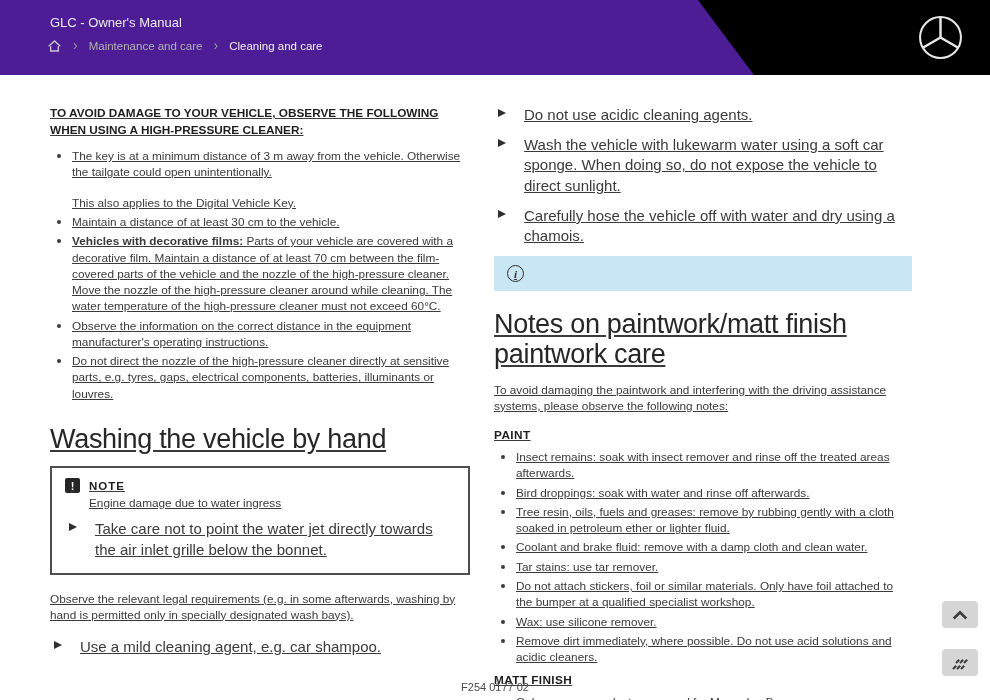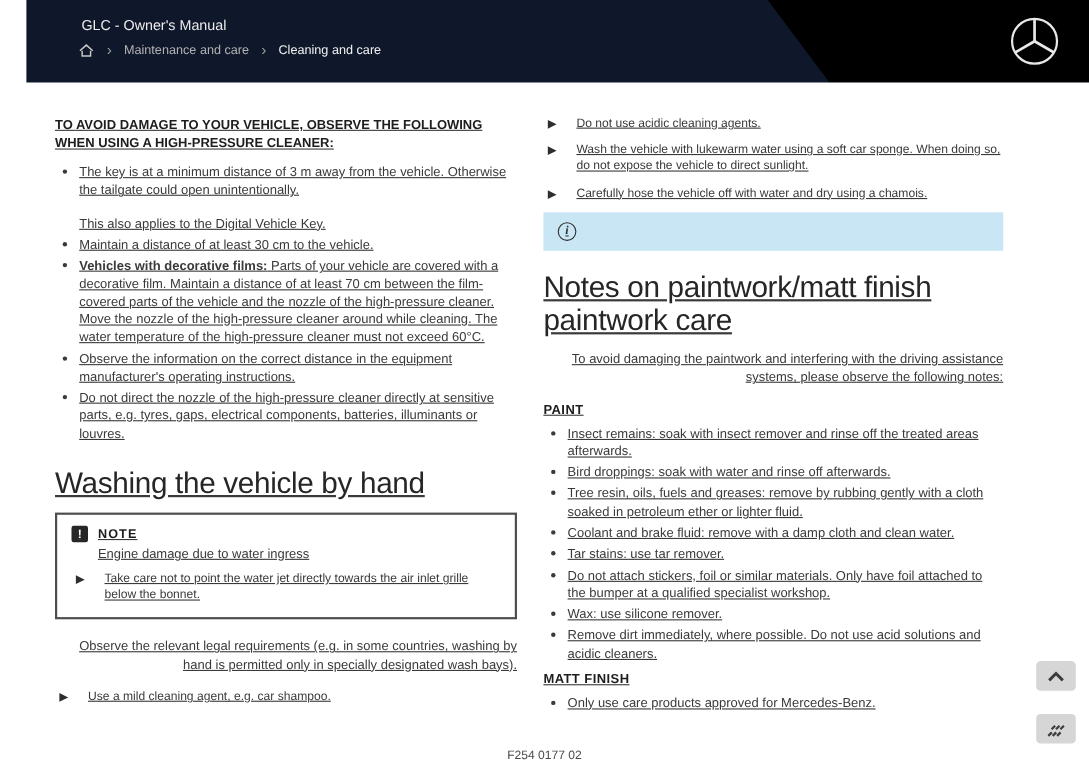--- a/index.html
+++ b/index.html
@@ -4,21 +4,21 @@
 <style>
   * { margin:0; padding:0; box-sizing:border-box; }
   html,body { width:990px; height:700px; }
   body {
     font-family:"Liberation Sans", sans-serif;
     background:#ffffff; color:#3a3a3a;
     position:relative; overflow:hidden;
   }
 
   
-  .header { position:relative; height:75px; background:#0f172a; overflow:hidden;margin-left:24px; }
+  .header { position:relative; height:75px; background:#4c1d95; overflow:hidden; }
   .header-title { position:absolute; left:50px; top:15px; font-size:13px; color:#ececec; }
   .breadcrumb { position:absolute; left:47px; top:39px; display:flex; align-items:center; gap:11px; font-size:11.5px; }
   .crumb-1 { color:#b2b2b2; }
   .crumb-2 { color:#f2f2f2; }
   .sep { color:#9a9a9a; font-size:14px; line-height:1; transform:translateY(-1px); }
   .wedge { position:absolute; top:0; right:0; width:300px; height:75px; background:#000;
            -webkit-clip-path:polygon(8px 0, 100% 0, 100% 100%, 64px 100%);
            clip-path:polygon(8px 0, 100% 0, 100% 100%, 64px 100%); }
   .logo { position:absolute; top:14px; right:26px; width:47px; height:47px; }
 
@@ -32,34 +32,34 @@
   ul.dots { list-style:none; }
   ul.dots > li { position:relative; padding-left:22px; margin-bottom:3px; font-size:11.8px; line-height:1.38; }
   ul.dots > li::before { content:""; position:absolute; left:7px; top:6px; width:4px; height:4px; border-radius:50%; background:#3a3a3a; }
   .lead { font-weight:bold; }
   .sub-line { margin-top:14px; }
 
   .section-title { font-size:27px; font-weight:400; color:#262626; letter-spacing:-0.3px;
                    line-height:1.12; margin:22px 0 12px; }
 
   
-  .arrow-item { position:relative; padding-left:30px; margin-bottom:9px; font-size:11px; line-height:1.38; }
+  .arrow-item { position:relative; padding-left:30px; margin-bottom:9px; font-size:15px; line-height:1.38; }
   .tri { position:absolute; left:4px; top:4px; width:0; height:0;
          border-left:8px solid #2e2e2e; border-top:4.5px solid transparent; border-bottom:4.5px solid transparent; }
 
   
   .note-box { border:2px solid #4e4e4e; padding:10px 12px 12px 13px; margin:4px 0 16px; }
   .note-head { display:flex; align-items:center; gap:9px; margin-bottom:3px; }
   .note-icon { width:15px; height:15px; flex:none; background:#262626; color:#fff; border-radius:2px;
                font-weight:bold; font-size:11px; display:flex; align-items:center; justify-content:center; }
   .note-label { font-weight:bold; font-size:11.5px; letter-spacing:1px; color:#1d1d1d; }
   .note-title { font-size:11.8px; margin-left:24px; margin-bottom:9px; }
   .note-box .arrow-item { margin-bottom:0; }
 
-  .para { font-size:11.8px; line-height:1.38; margin-bottom:14px;text-align:right; }
+  .para { font-size:11.8px; line-height:1.38; margin-bottom:14px; }
 
   
   .info-box { background:#c9e6f4; padding:9px 13px; display:flex; align-items:center; gap:14px;
               margin:6px 0 18px; font-size:11.8px; }
   .info-icon { width:17px; height:17px; flex:none; border:1.5px solid #2d2d2d; border-radius:50%;
                display:flex; align-items:center; justify-content:center;
                font-family:"Liberation Serif", serif; font-style:italic; font-weight:bold; font-size:11px; color:#2d2d2d; }
 
   .sub-heading { font-size:11.8px; font-weight:bold; letter-spacing:0.4px; color:#1d1d1d; margin:4px 0 7px; }
   .mt { margin-top:8px; }
@@ -135,21 +135,21 @@
         <span class="note-icon">!</span>
         <span class="note-label">NOTE</span>
       </div>
       <div class="note-title">Engine damage due to water ingress</div>
       <div class="arrow-item">
         <span class="tri"></span>
         <span>Take care not to point the water jet directly towards the air inlet grille below the bonnet.</span>
       </div>
     </div>
 
-    <p class="para">Observe the relevant legal requirements (e.g. in some countries, washing by hand is permitted only in specially designated wash bays).</p>
+    <p class="para">Observe the relevant legal requirements (e.g. in some afterwards, washing by hand is permitted only in specially designated wash bays).</p>
 
     <div class="arrow-item">
       <span class="tri"></span>
       <span>Use a mild cleaning agent, e.g. car shampoo.</span>
     </div>
   </div>
 
   <div class="col-right">
 
     <div class="arrow-item">

